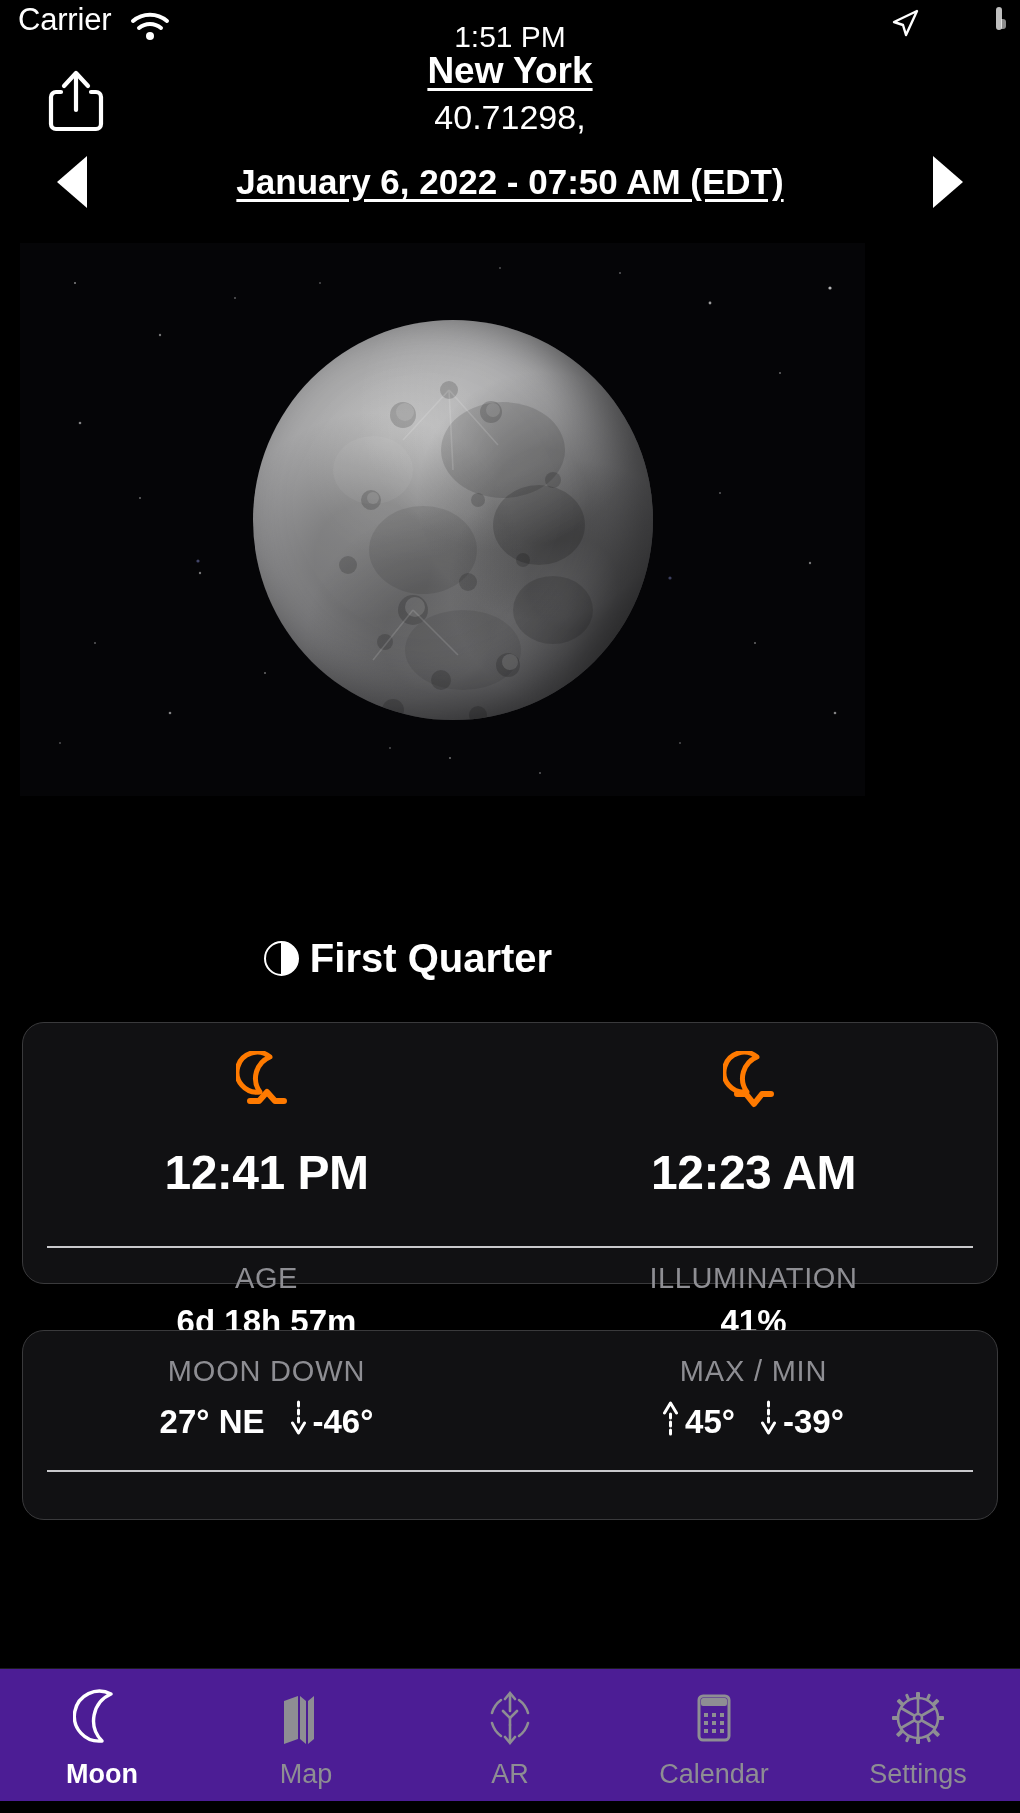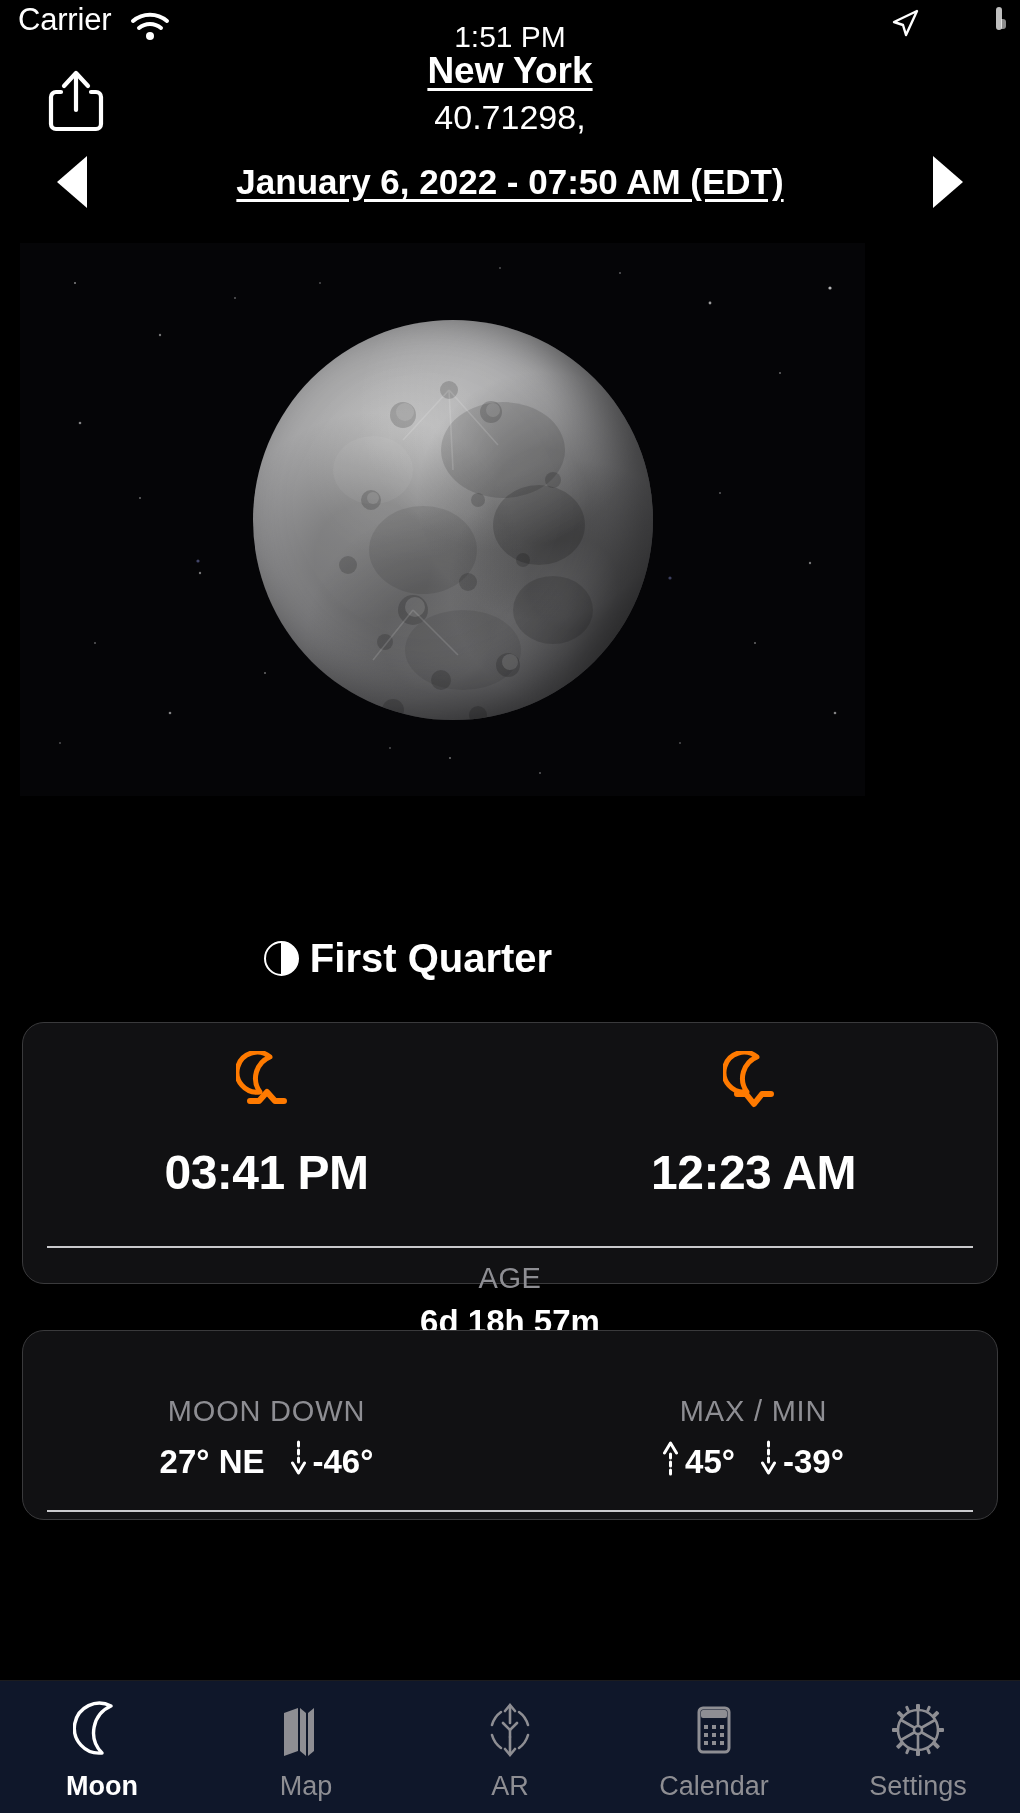--- a/index.html
+++ b/index.html
@@ -106,34 +106,34 @@
   .rise-cols { display:flex; padding-top:28px; }
   .rise-col { flex:1; display:flex; flex-direction:column; align-items:center; }
   .rise-time { color:#fff; font-size:48px; font-weight:bold; margin-top:30px; letter-spacing:-0.5px; }
 
   .divider { height:2px; background:#c9c9cc; margin:0 24px; }
   .stat-cols { display:flex; padding-top:14px; }
   .stat-col { flex:1; text-align:center; }
   .stat-label { color:#8e8e93; font-size:29px; letter-spacing:0.6px; }
   .stat-value { color:#fff; font-size:33px; font-weight:bold; margin-top:8px; }
 
-  .hz-cols { display:flex; padding-top:24px;margin-top:40px; }
+  .hz-cols { display:flex; padding-top:24px; }
   .hz-col { flex:1; text-align:center; }
   .hz-label { color:#8e8e93; font-size:29px; letter-spacing:0.8px; }
   .hz-value {
     color:#fff; font-size:33px; font-weight:bold; margin-top:12px;
     display:flex; align-items:center; justify-content:center; gap:7px;
     white-space:nowrap;
   }
   .hz-gap { width:12px; }
 
   
   .tabbar {
-    position:absolute; bottom:0; left:0; width:1020px; height:133px;
-    background:#0f172a; border-top:1px solid #1c1c1e;
+    position:absolute; bottom:12px; left:0; width:1020px; height:133px;
+    background:#4c1d95; border-top:1px solid #1c1c1e;
     display:flex; align-items:flex-start; padding-top:18px;
   }
   .tab { flex:1; display:flex; flex-direction:column; align-items:center; gap:10px; }
   .tab-icon { height:62px; display:flex; align-items:center; justify-content:center; }
   .tab-label { font-size:27px; }
   .tab.active .tab-label { color:#fff; font-weight:bold; }
   .tab:not(.active) .tab-label { color:#8e8e93; }
 </style>
 </head>
 <body>
@@ -275,37 +275,41 @@
 
   <div class="card" id="card-rise">
     <div class="rise-cols">
       <div class="rise-col">
         <span>
           <svg width="62" height="60" viewBox="0 0 62 60">
             <path d="M34 6 A20 20 0 1 0 24 41 A23 23 0 0 1 34 6 Z" fill="none" stroke="#FF7A00" stroke-width="5" stroke-linejoin="round"></path>
             <path d="M14 50 L23 50 L31 41 L39 50 L48 50" fill="none" stroke="#FF7A00" stroke-width="6" stroke-linecap="round" stroke-linejoin="round"></path>
           </svg>
         </span>
-        <div class="rise-time">03:41 PM</div>
+        <div class="rise-time">12:41 PM</div>
       </div>
       <div class="rise-col">
         <span>
           <svg width="62" height="60" viewBox="0 0 62 60">
             <path d="M34 6 A20 20 0 1 0 24 41 A23 23 0 0 1 34 6 Z" fill="none" stroke="#FF7A00" stroke-width="5" stroke-linejoin="round"></path>
             <path d="M14 43 L23 43 L31 53 L39 43 L48 43" fill="none" stroke="#FF7A00" stroke-width="6" stroke-linecap="round" stroke-linejoin="round"></path>
           </svg>
         </span>
         <div class="rise-time">12:23 AM</div>
       </div>
     </div>
     <div class="divider" style="margin-top:46px;"></div>
     <div class="stat-cols">
       <div class="stat-col">
         <div class="stat-label">AGE</div>
         <div class="stat-value">6d 18h 57m</div>
+      </div>
+      <div class="stat-col">
+        <div class="stat-label">ILLUMINATION</div>
+        <div class="stat-value">41%</div>
       </div>
     </div>
   </div>
 
   <div class="card" id="card-horizon">
     <div class="hz-cols">
       <div class="hz-col">
         <div class="hz-label">MOON DOWN</div>
         <div class="hz-value">
           <span>27° NE</span>

